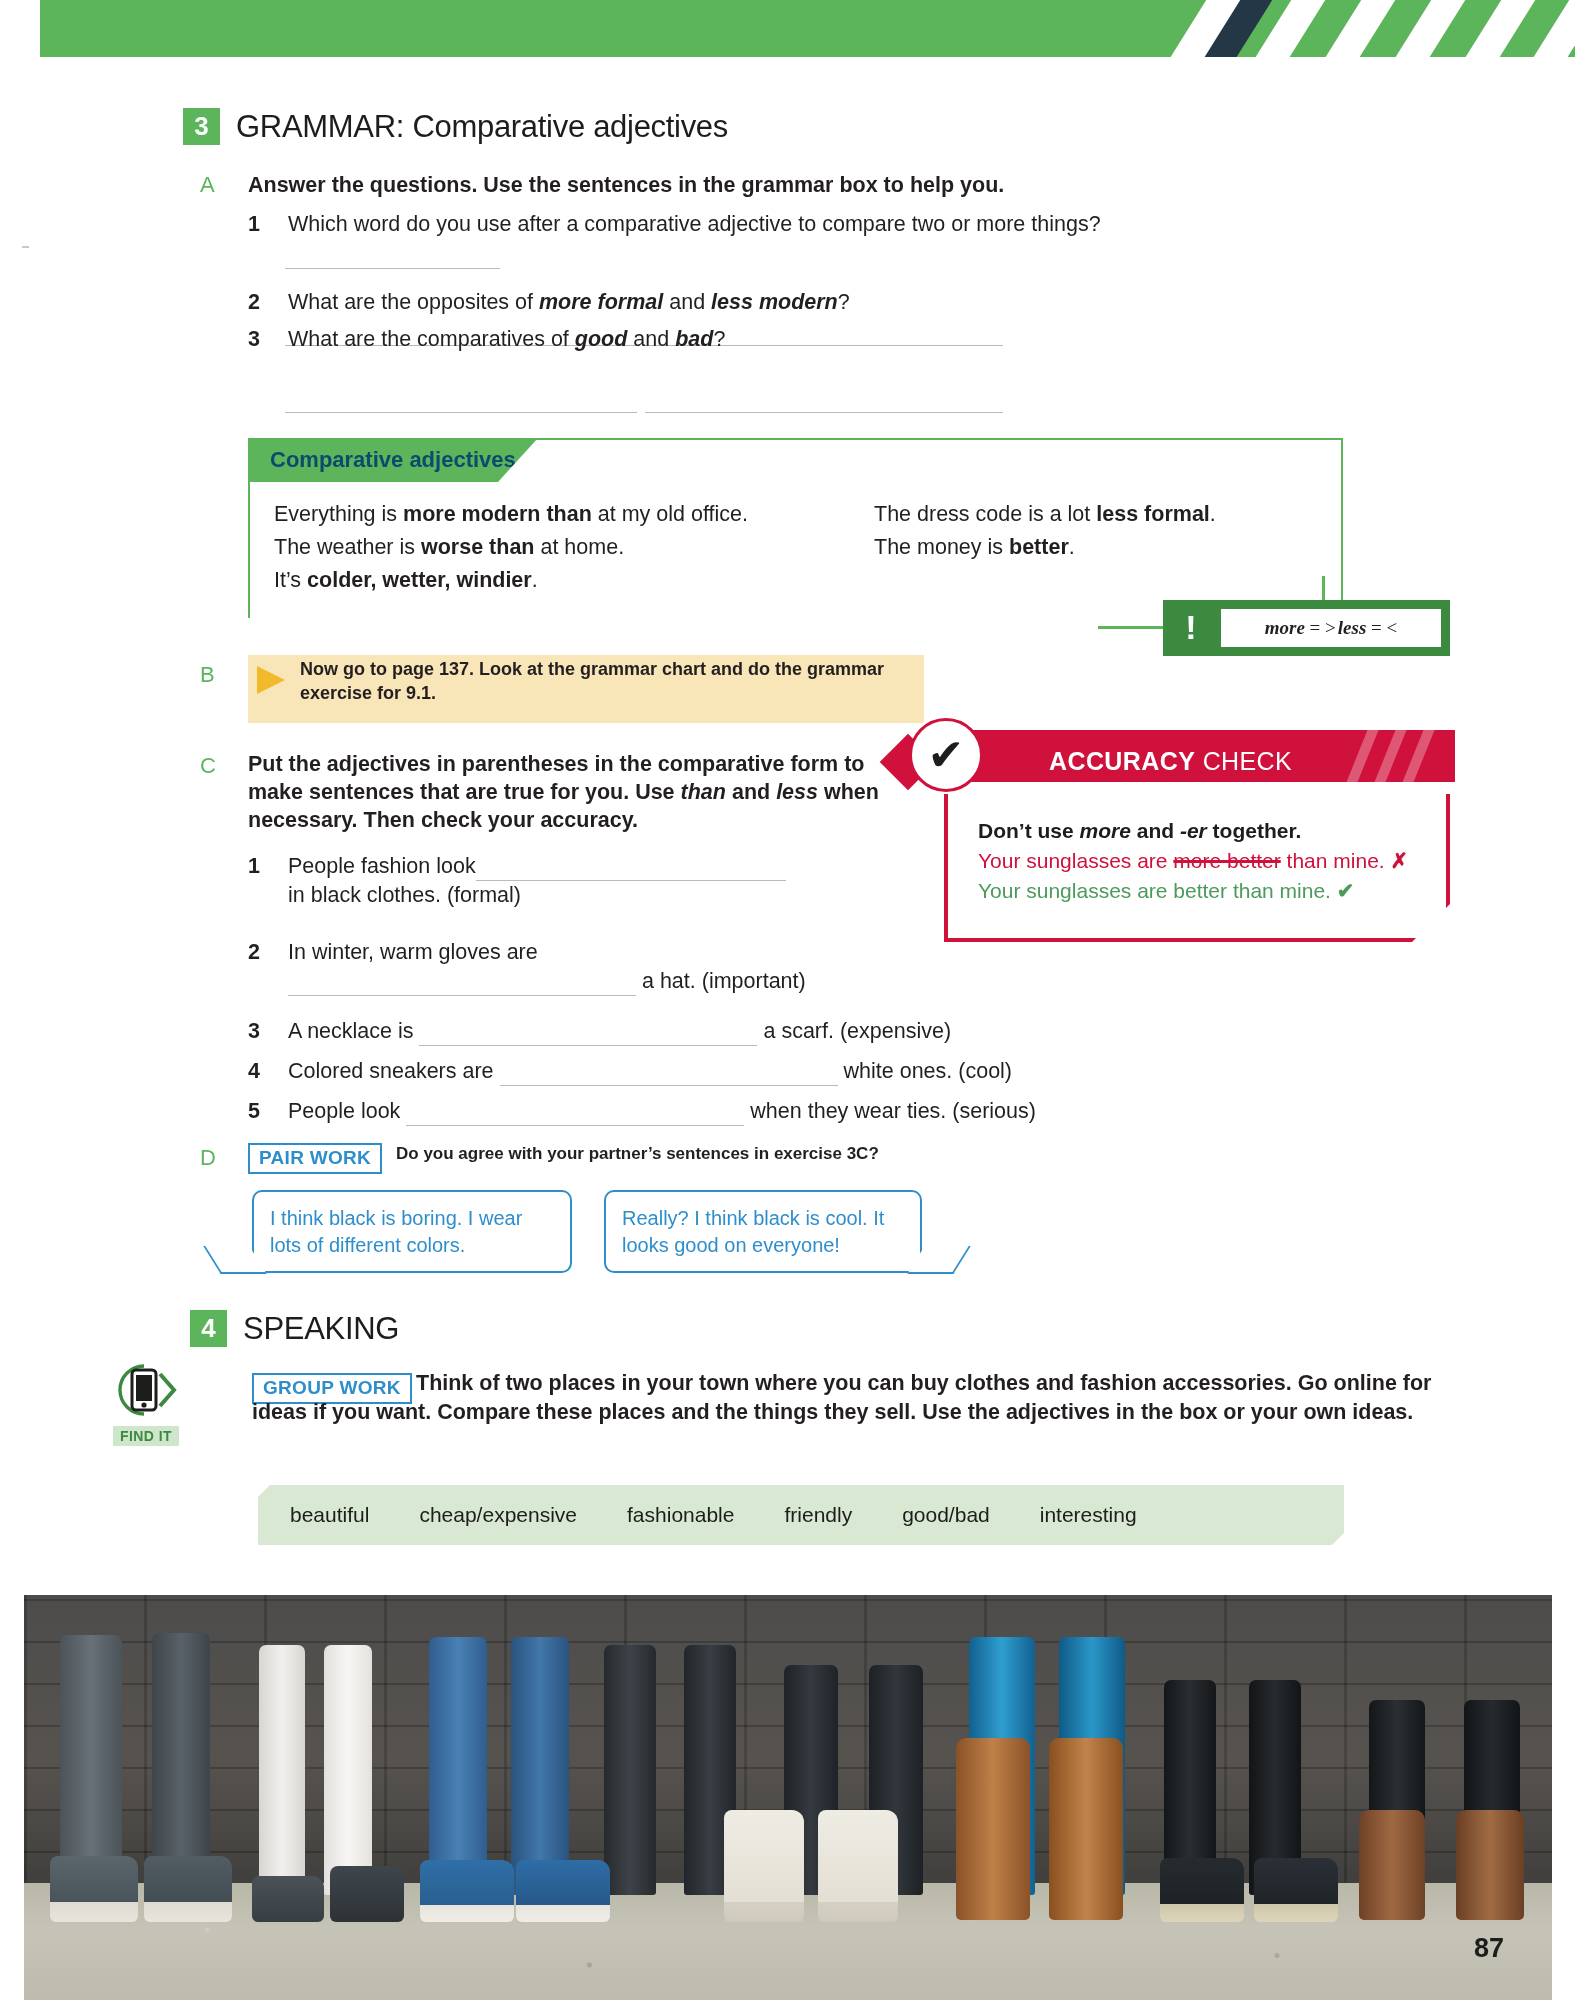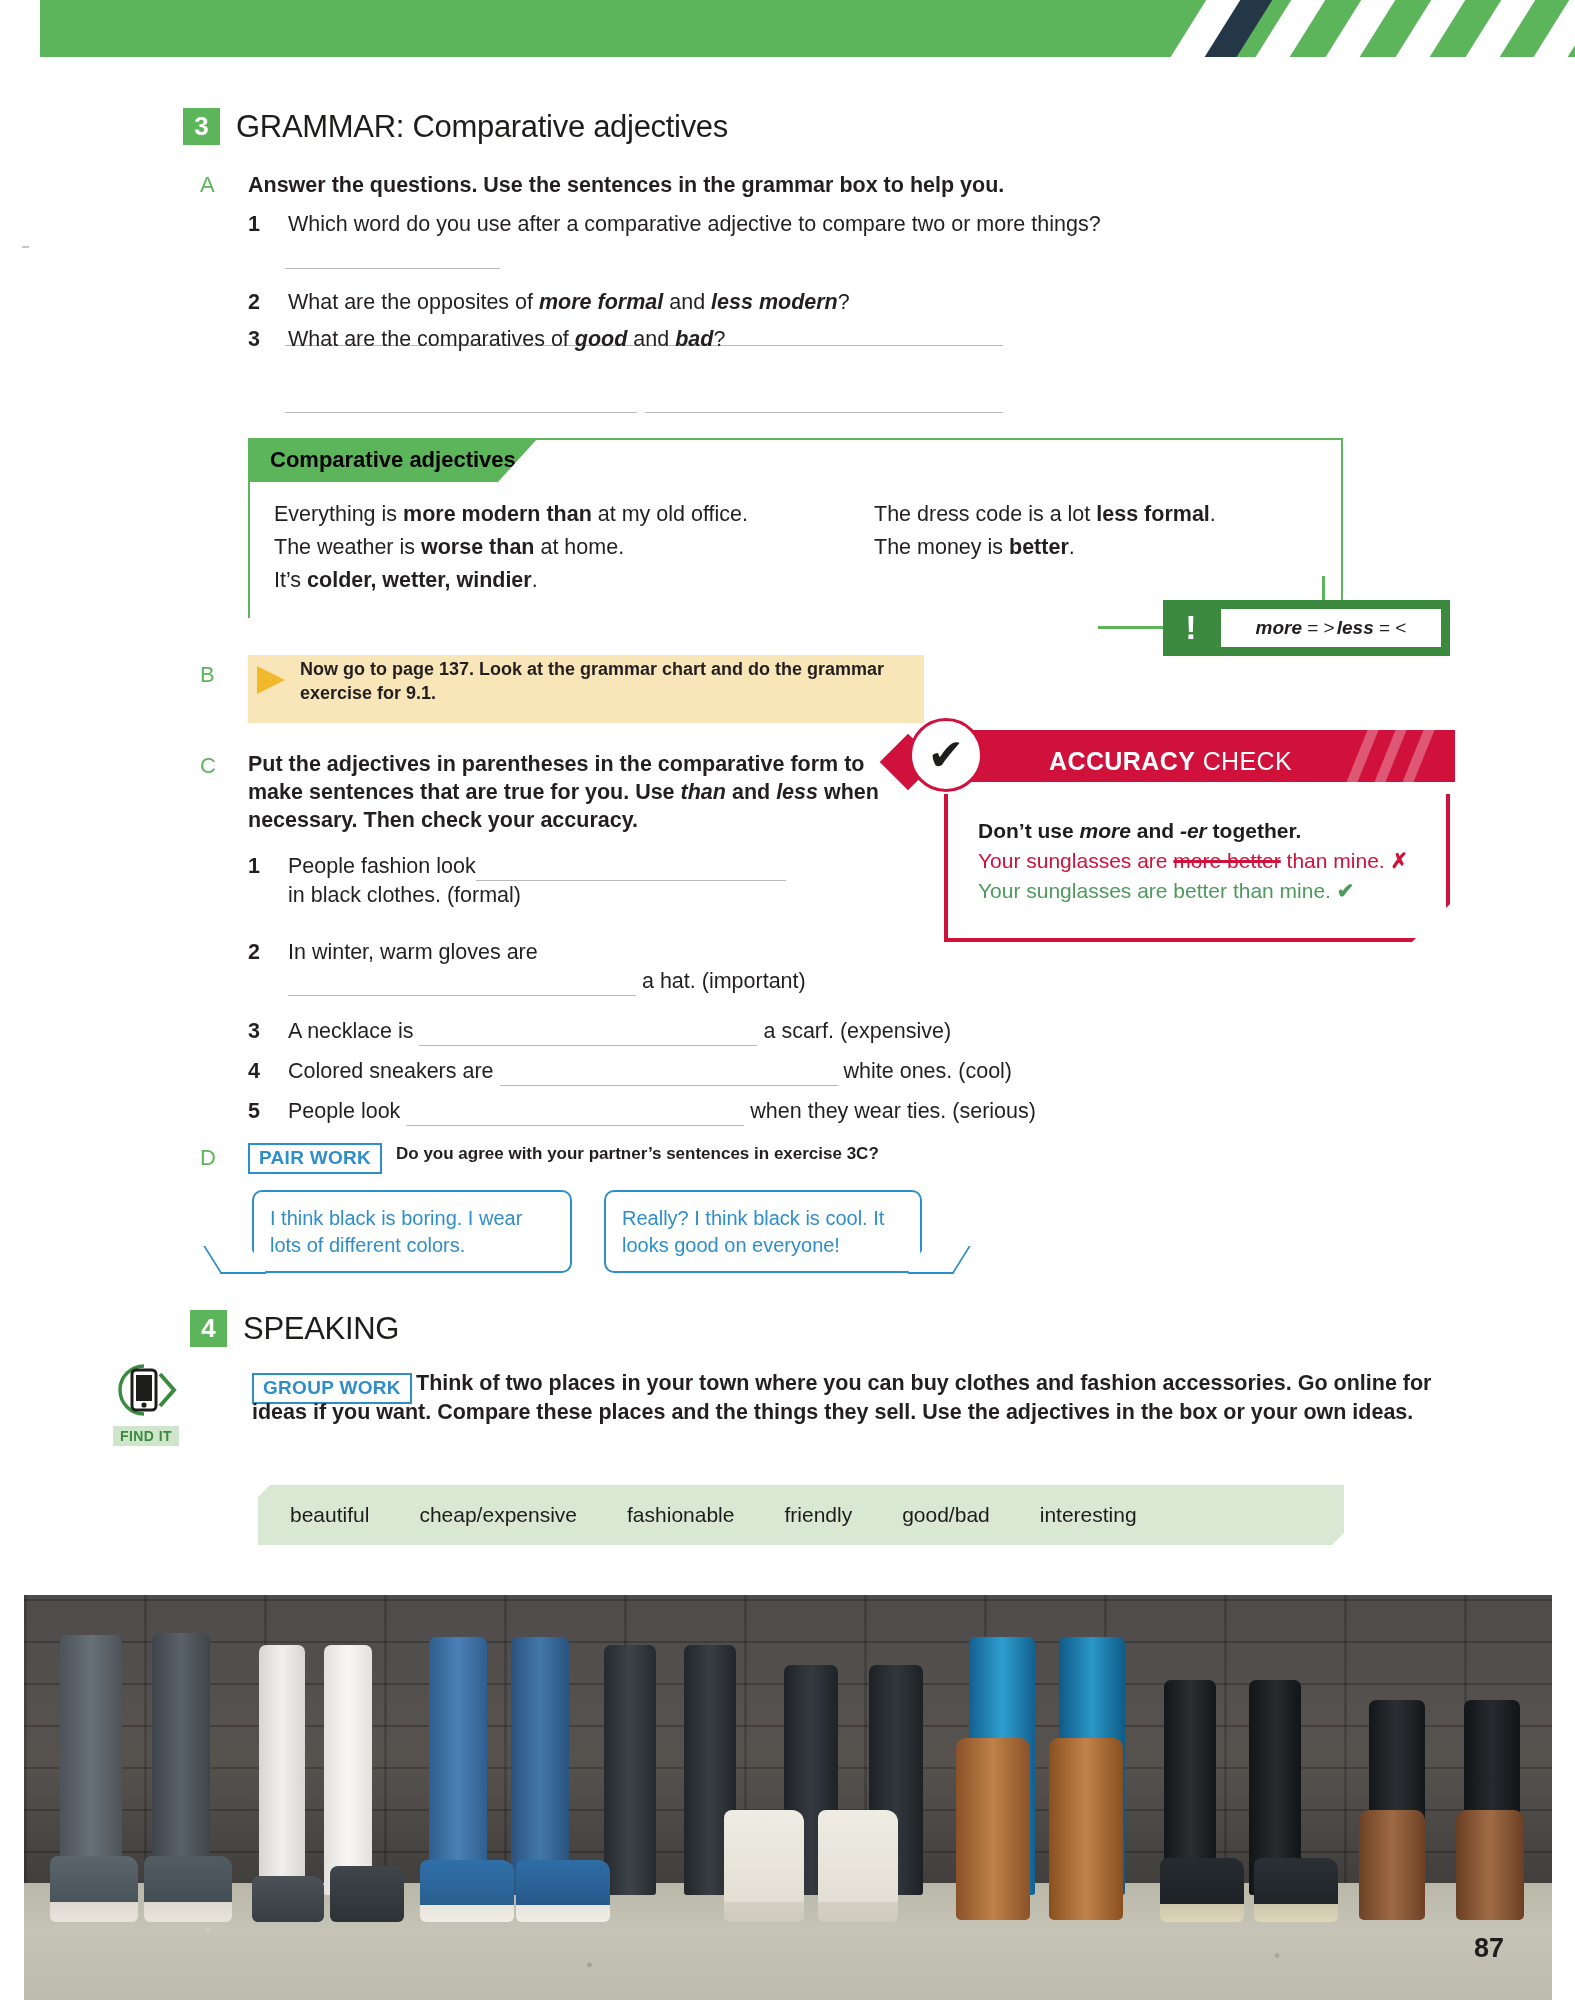--- a/index.html
+++ b/index.html
@@ -74,21 +74,21 @@
   #q3-ruleA{ position:absolute; left:285px; top:412px; width:352px; border-bottom:1.6px solid #b9b9b9; }
   #q3-ruleB{ position:absolute; left:645px; top:412px; width:358px; border-bottom:1.6px solid #b9b9b9; }
 
   
   #grammar-box{
     position:absolute; left:248px; top:438px; width:1095px; height:180px;
     border:2.5px solid #5cb55a; border-bottom:none; background:#fff;
   }
   #grammar-tab{
     position:absolute; left:-2px; top:-2px; height:44px; width:330px;
-    background:#5cb55a; color:#000000; font-size:22px; font-weight:bold;
+    background:#5cb55a; color:#0c4a6e; font-size:22px; font-weight:bold;
     line-height:44px; padding-left:22px;
     clip-path:polygon(0 0, 290px 0, 250px 100%, 0 100%);
   }
   #grammar-content{
     position:absolute; left:24px; top:58px; width:1050px;
     font-size:21.5px; line-height:1.53;
   }
   .gcol{ display:inline-block; vertical-align:top; }
   #gcol-left{ width:600px; }
   #gcol-right{ width:430px; }
@@ -98,21 +98,21 @@
     position:absolute; left:1163px; top:600px; width:287px; height:56px;
     background:#3c8a3f; display:flex; align-items:center;
   }
   #note-bang{
     width:56px; height:56px; color:#fff; font-size:34px; font-weight:bold;
     text-align:center; line-height:54px;
   }
   #note-inner{
     flex:1; height:42px; margin-right:7px; background:#fff;
     border:2px solid #3c8a3f; display:flex; align-items:center;
-    justify-content:center; gap:2px; font-size:19px;
+    justify-content:center; gap:2px; font-size:19px;font-family:Liberation Serif, serif;
   }
   .note-eq{ white-space:nowrap; }
   .note-eq i{ font-style:italic; font-weight:bold; }
   #note-connector-h{
     position:absolute; left:1098px; top:626px; width:66px; height:3px; background:#5cb55a;
   }
   #note-connector-v{
     position:absolute; left:1322px; top:576px; width:3px; height:26px; background:#5cb55a;
   }
 

